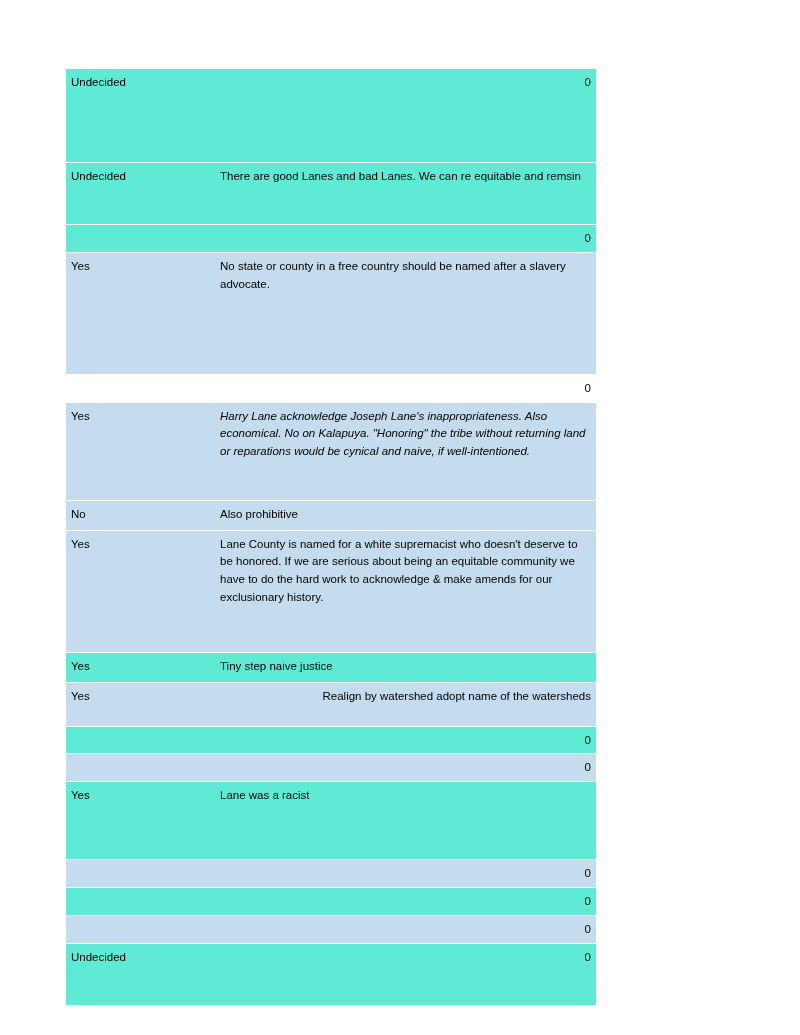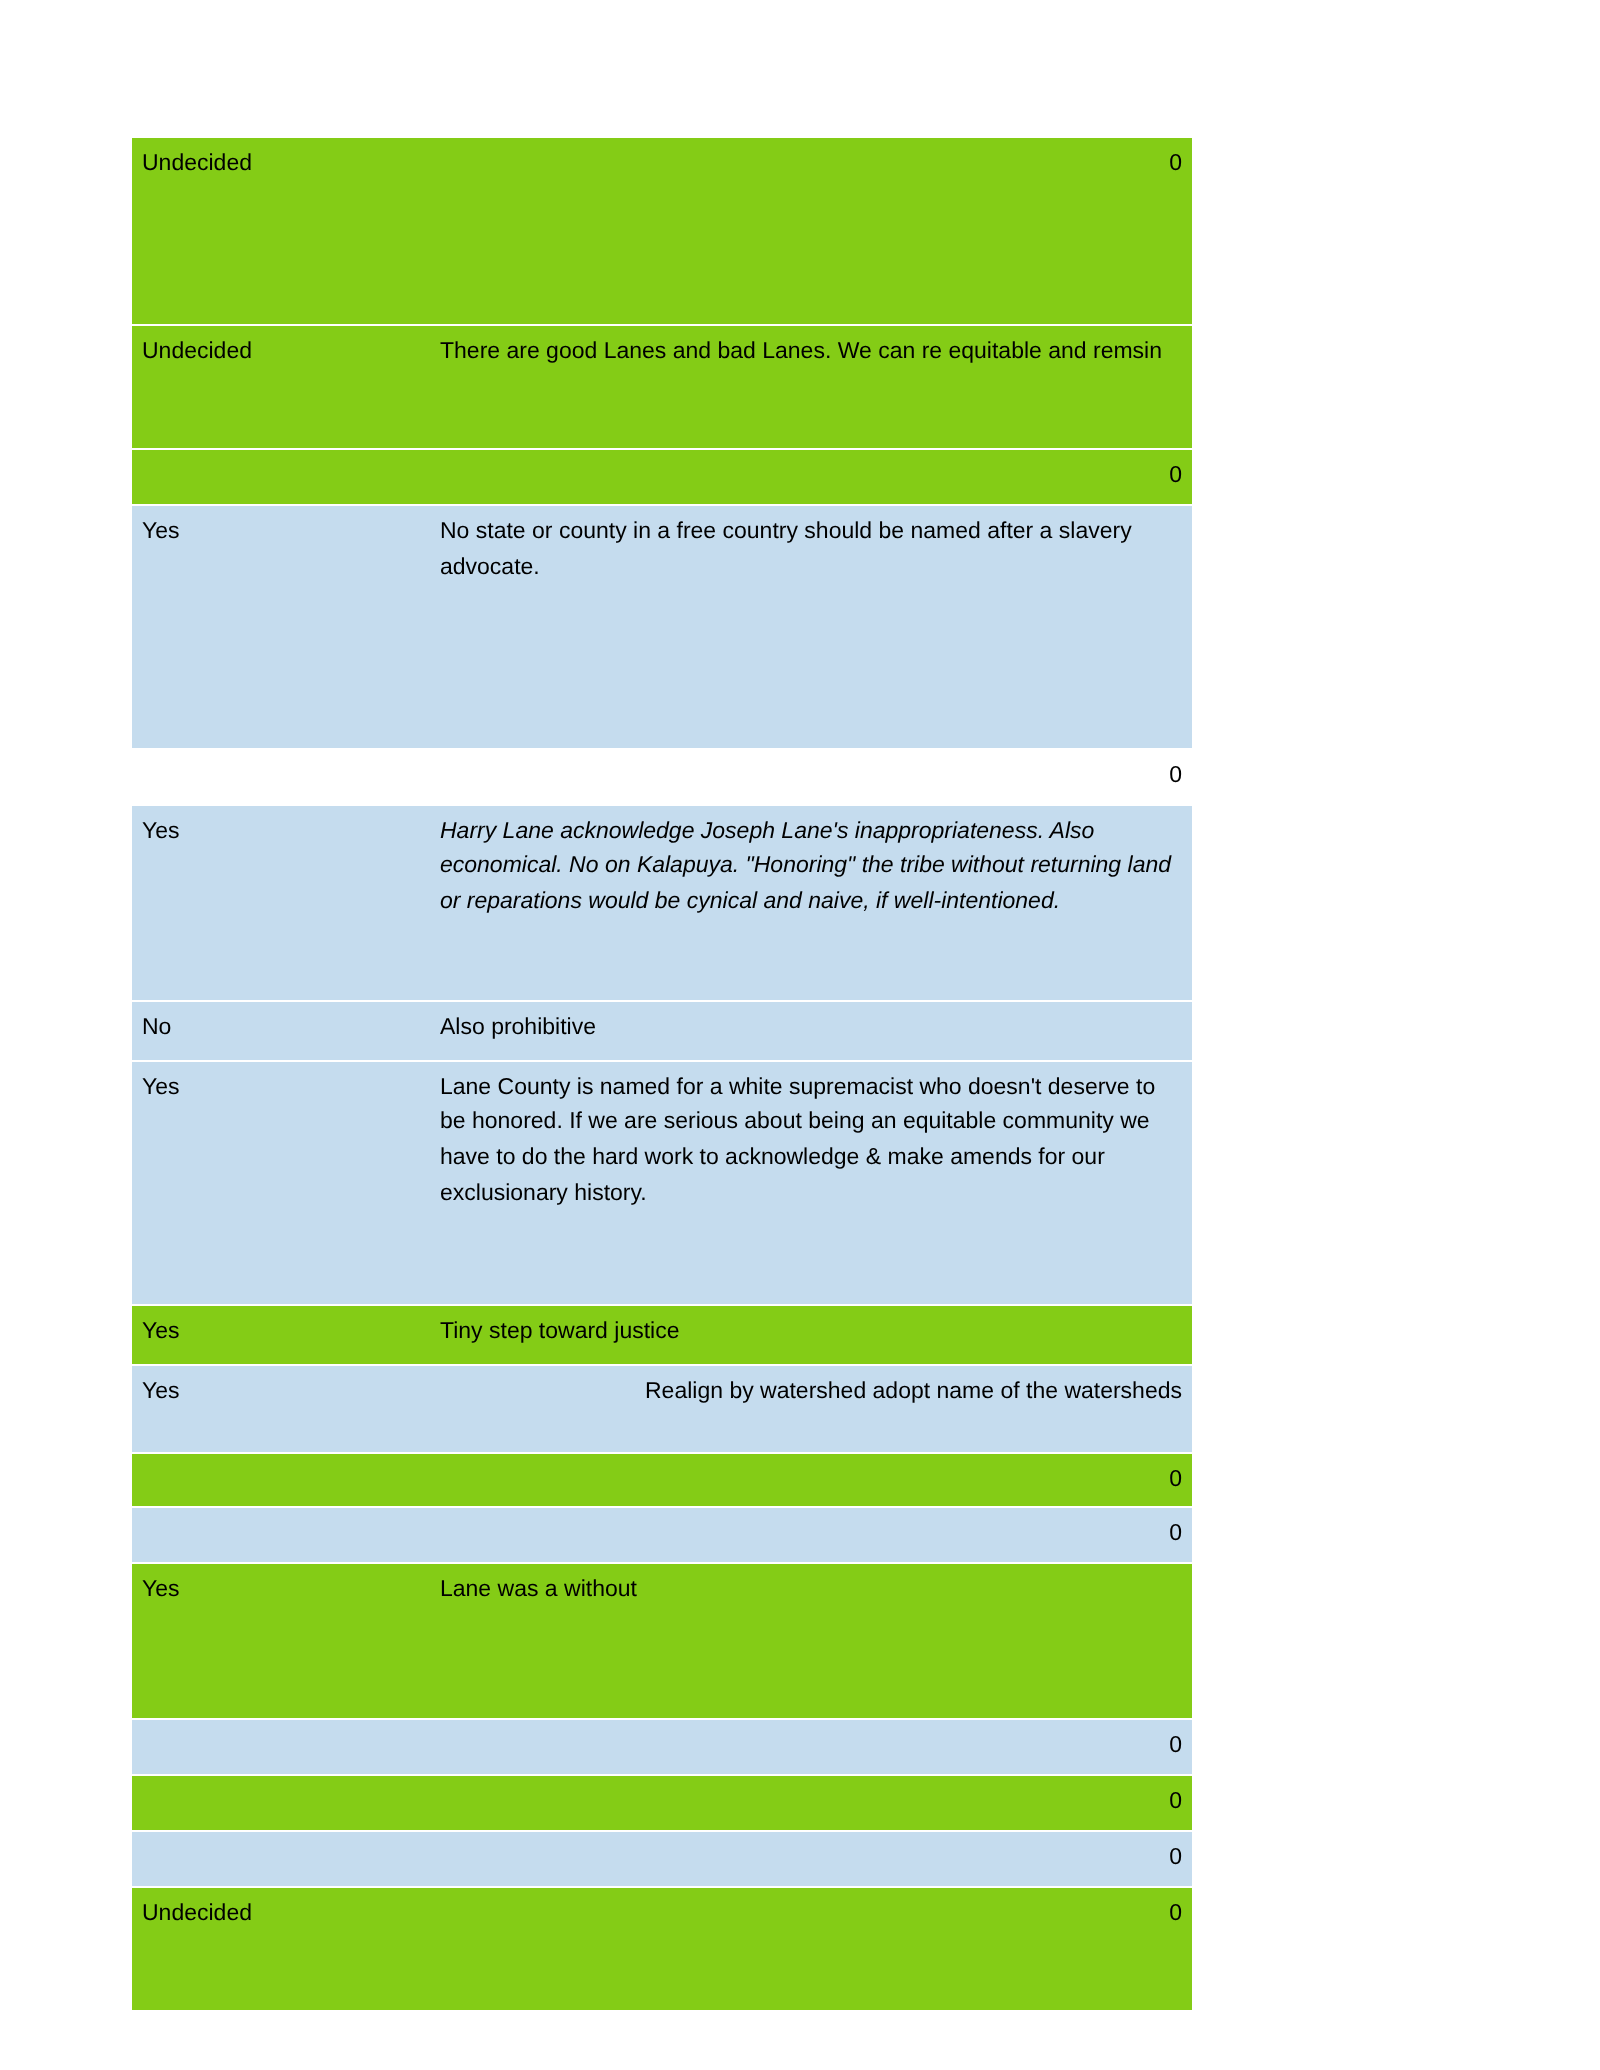--- a/index.html
+++ b/index.html
@@ -45,21 +45,21 @@
   }
   col.c-answer { width: 149px; }
   col.c-comment { width: 381px; }
 
   td.answer {
     border-right: 2px solid #ffffff;
   }
   td.comment { }
 
   
-  .sh-light { background: #84cc16; }
+  .sh-light { background: #5eead4; }
   .sh-mid   { background: #c5dcee; }
   .sh-none  { background: #ffffff; }
 
   .num {
     text-align: right;
     display: block;
   }
   .empty-cell { min-height: 12px; }
 </style>
 </head>
@@ -106,41 +106,41 @@
           <tr>
             <td class="answer sh-mid" style="height: 20px;">No</td>
             <td class="comment sh-mid" style="height: 20px;"><span>Also prohibitive</span></td>
           </tr>
           <tr>
             <td class="answer sh-mid" style="height: 112px;">Yes</td>
             <td class="comment sh-mid" style="height: 112px;"><span>Lane County is named for a white supremacist who doesn't deserve to be honored. If we are serious about being an equitable community we have to do the hard work to acknowledge &amp; make amends for our exclusionary history.</span></td>
           </tr>
           <tr>
             <td class="answer sh-light" style="height: 20px;">Yes</td>
-            <td class="comment sh-light" style="height: 20px;"><span>Tiny step toward justice</span></td>
+            <td class="comment sh-light" style="height: 20px;"><span>Tiny step naive justice</span></td>
           </tr>
           <tr>
             <td class="answer sh-mid" style="height: 34px;">Yes</td>
             <td class="comment sh-mid" style="height: 34px; text-align: right;"><span>Realign by watershed adopt name of the watersheds</span></td>
           </tr>
           <tr>
             <td class="answer sh-light" style="height: 16px;"><span class="empty-cell"></span></td>
             <td class="comment sh-light" style="height: 16px;">
               <span class="num">0</span>
             </td>
           </tr>
           <tr>
             <td class="answer sh-mid" style="height: 16px;"><span class="empty-cell"></span></td>
             <td class="comment sh-mid" style="height: 16px;">
               <span class="num">0</span>
             </td>
           </tr>
           <tr>
             <td class="answer sh-light" style="height: 68px;">Yes</td>
-            <td class="comment sh-light" style="height: 68px;"><span>Lane was a without</span></td>
+            <td class="comment sh-light" style="height: 68px;"><span>Lane was a racist</span></td>
           </tr>
           <tr>
             <td class="answer sh-mid" style="height: 16px;"><span class="empty-cell"></span></td>
             <td class="comment sh-mid" style="height: 16px;">
               <span class="num">0</span>
             </td>
           </tr>
           <tr>
             <td class="answer sh-light" style="height: 16px;"><span class="empty-cell"></span></td>
             <td class="comment sh-light" style="height: 16px;">

